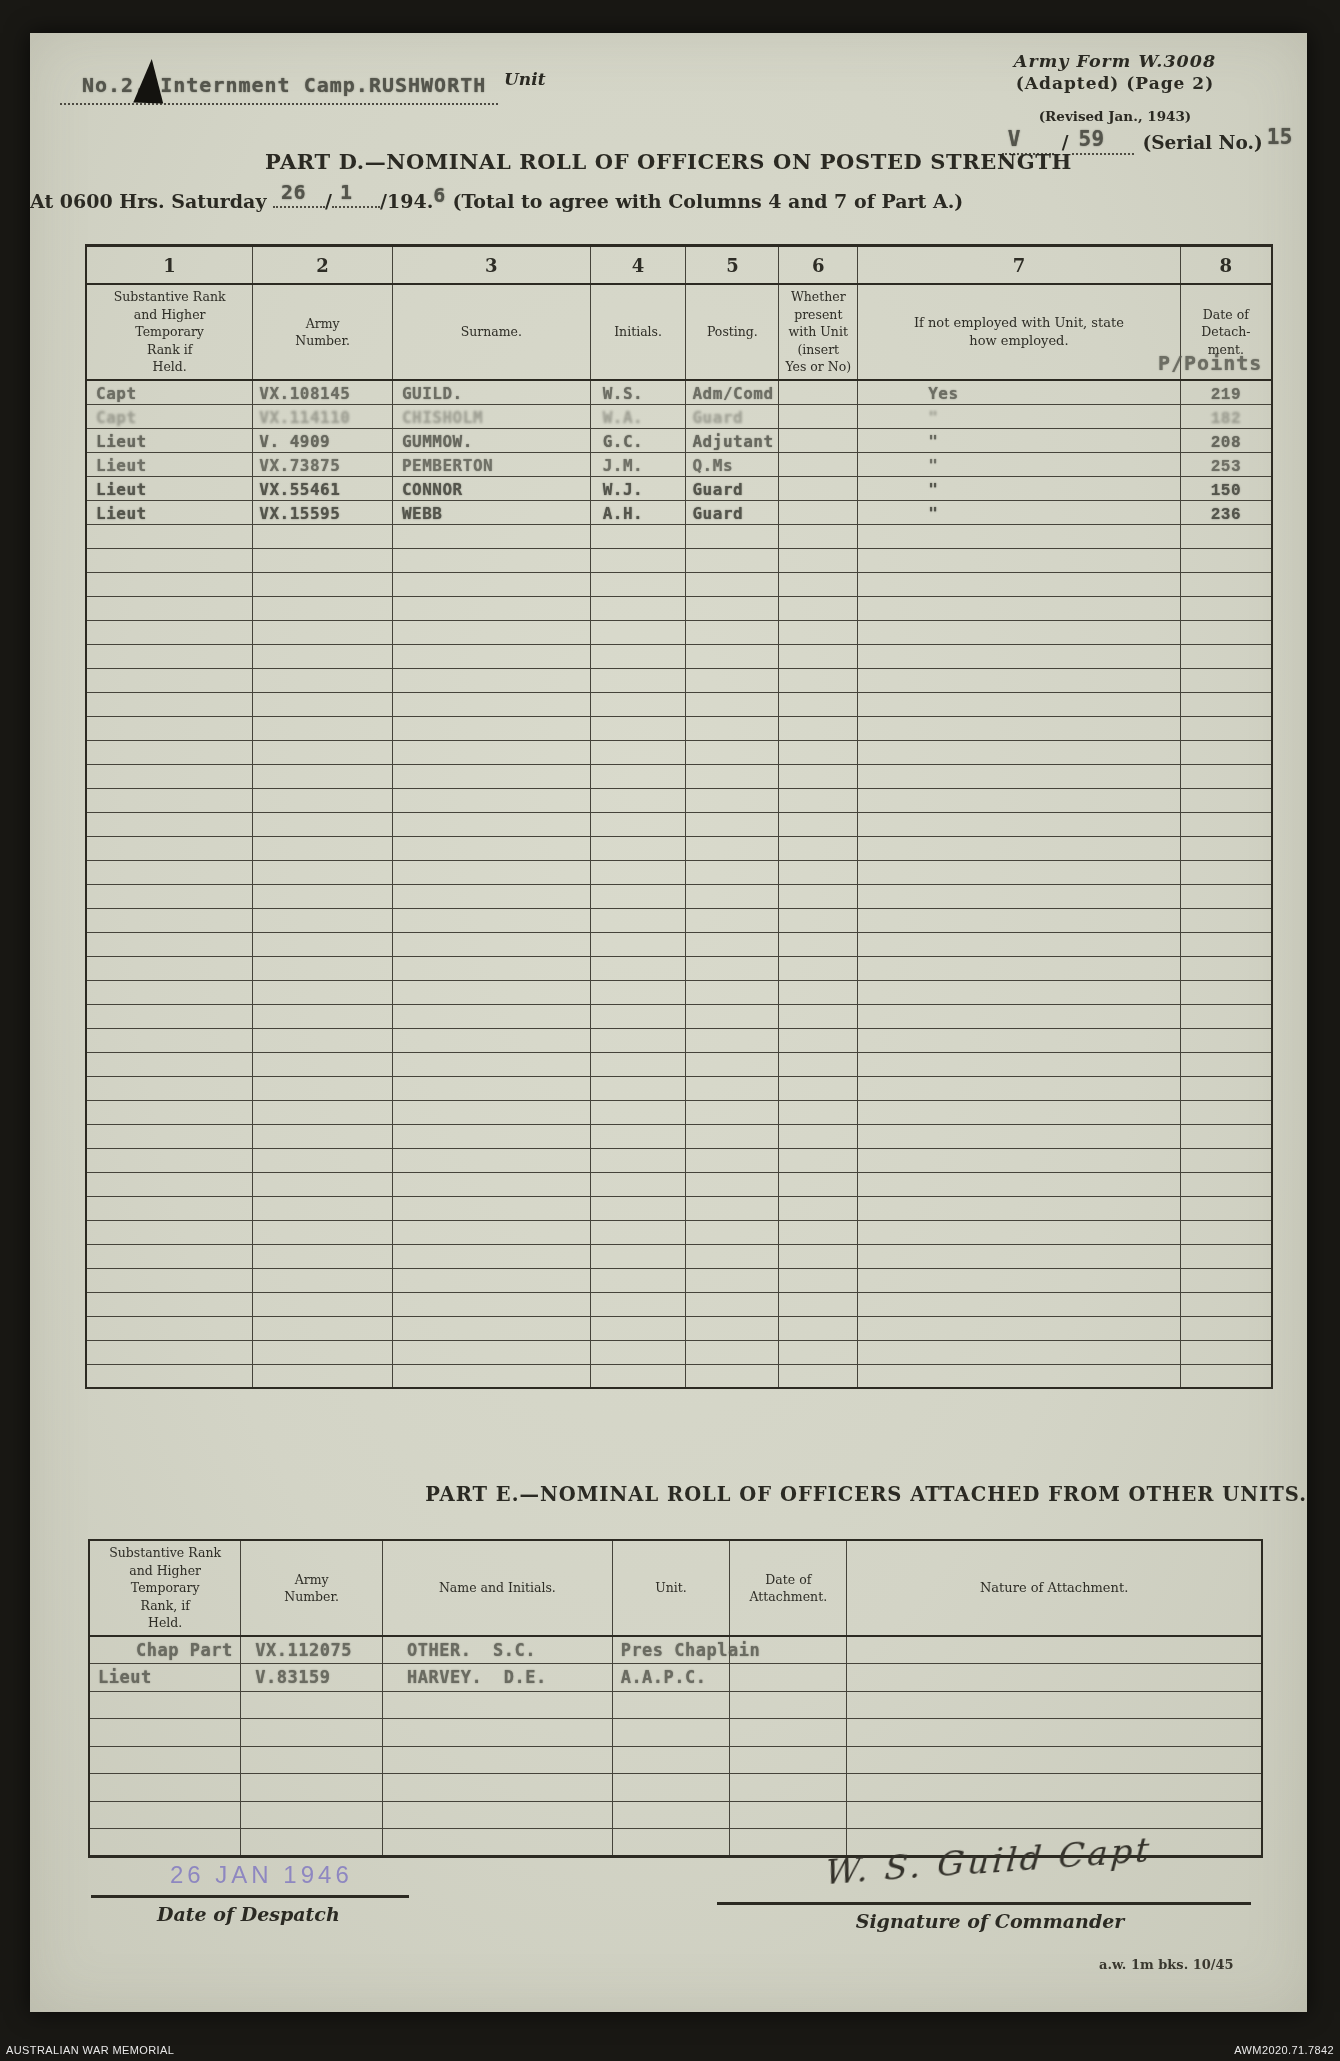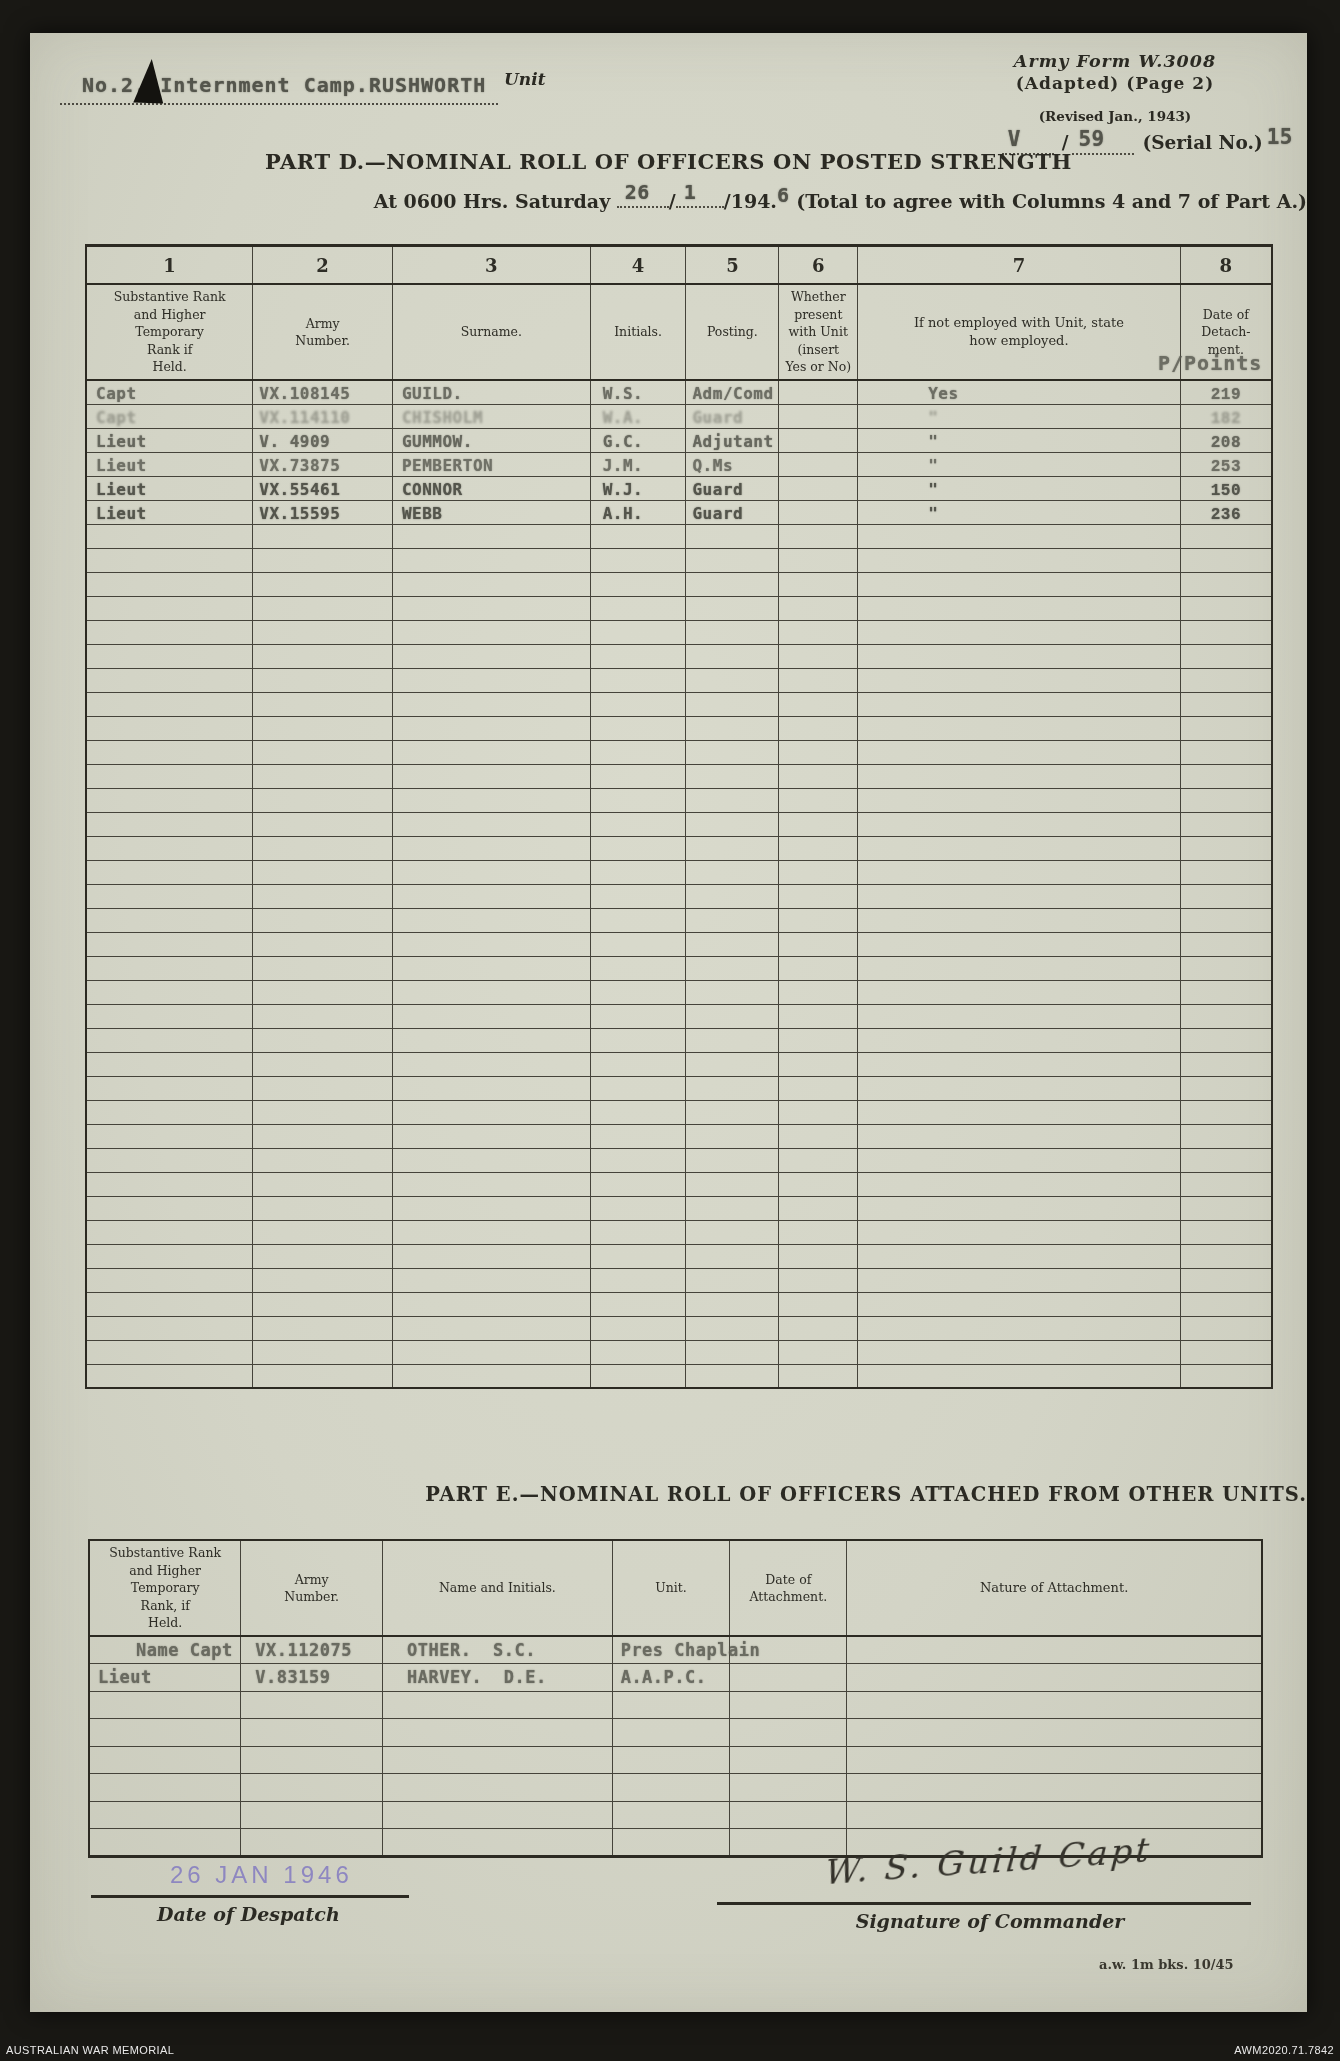--- a/index.html
+++ b/index.html
@@ -43,21 +43,21 @@
   .fid2{font:bold 17px "DejaVu Serif", serif;margin-top:2px;letter-spacing:1px;}
   .fid3{font:bold 13.5px "DejaVu Serif", serif;margin-top:15px;}
   .serial-line{position:absolute;right:14px;top:96px;display:flex;align-items:flex-end;gap:2px;}
   .serial-line .seg{display:inline-block;border-bottom:2px dotted #4e4c42;text-align:center;position:relative;height:24px;}
   .serial-line .seg .typed{position:absolute;left:6px;top:-2px;font-size:21px;}
   .serial-label{font:bold 18.5px "DejaVu Serif", serif;padding:0 2px 2px 6px;}
   .serial-after{font-size:21px;position:relative;top:-6px;}
 
   .title-d{position:absolute;left:0;top:116px;width:100%;text-align:center;
     font:bold 21px "DejaVu Serif", serif;letter-spacing:.6px;}
-  .subtitle{position:absolute;left:0;top:153px;width:100%;text-align:right;
+  .subtitle{position:absolute;left:0;top:153px;width:100%;text-align:left;
     font:bold 19px "DejaVu Serif", serif;}
   .subtitle .seg{display:inline-block;border-bottom:2px dotted #4e4c42;position:relative;height:20px;vertical-align:baseline;}
   .subtitle .seg .typed{position:absolute;left:8px;top:-6px;font-size:20px;}
   .subtitle .yr{font-size:20px;position:relative;top:-6px;}
 
   
   table{border-collapse:collapse;table-layout:fixed;}
   .pdTable{position:absolute;left:55px;top:211px;width:1188px;border:2.6px solid #2c2a22;border-top-width:3.2px;}
   .peTable{position:absolute;left:58px;top:1506px;width:1175px;border:2.6px solid #2c2a22;border-bottom-width:3.2px;}
   td{border:1.5px solid #45433a;padding:0;overflow:visible;}
@@ -632,21 +632,21 @@
 Held.</td>
           <td>Army
 Number.</td>
           <td>Name and Initials.</td>
           <td>Unit.</td>
           <td>Date of
 Attachment.</td>
           <td class="wide">Nature  of  Attachment.</td>
         </tr>
       <tr class="r typed-row">
-            <td class="e-rank"><span class="typed">Name Capt</span></td>
+            <td class="e-rank"><span class="typed">Chap Part</span></td>
             <td class="e-num"><span class="typed">VX.112075</span></td>
             <td class="e-name"><span class="typed">OTHER.  S.C.</span></td>
             <td class="e-unit"><span class="typed">Pres Chaplain</span></td>
             <td></td>
             <td></td>
           </tr>
           <tr class="r typed-row">
             <td class="e-rank"><span class="typed">Lieut</span></td>
             <td class="e-num"><span class="typed">V.83159</span></td>
             <td class="e-name"><span class="typed">HARVEY.  D.E.</span></td>

